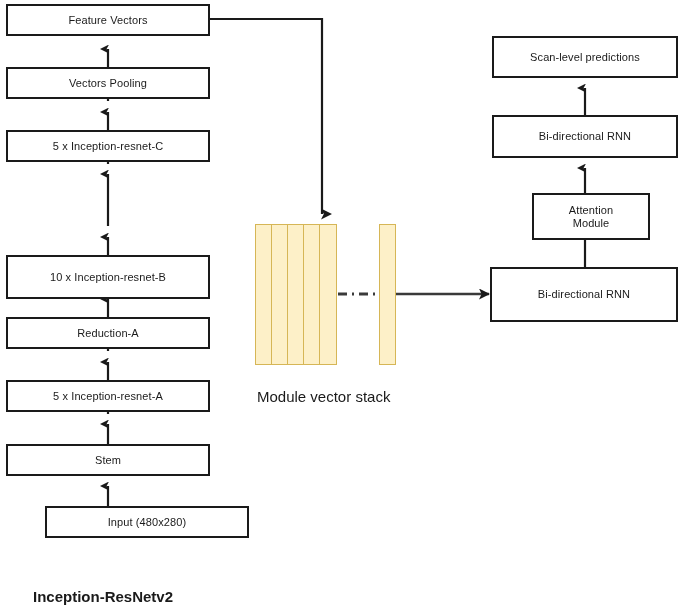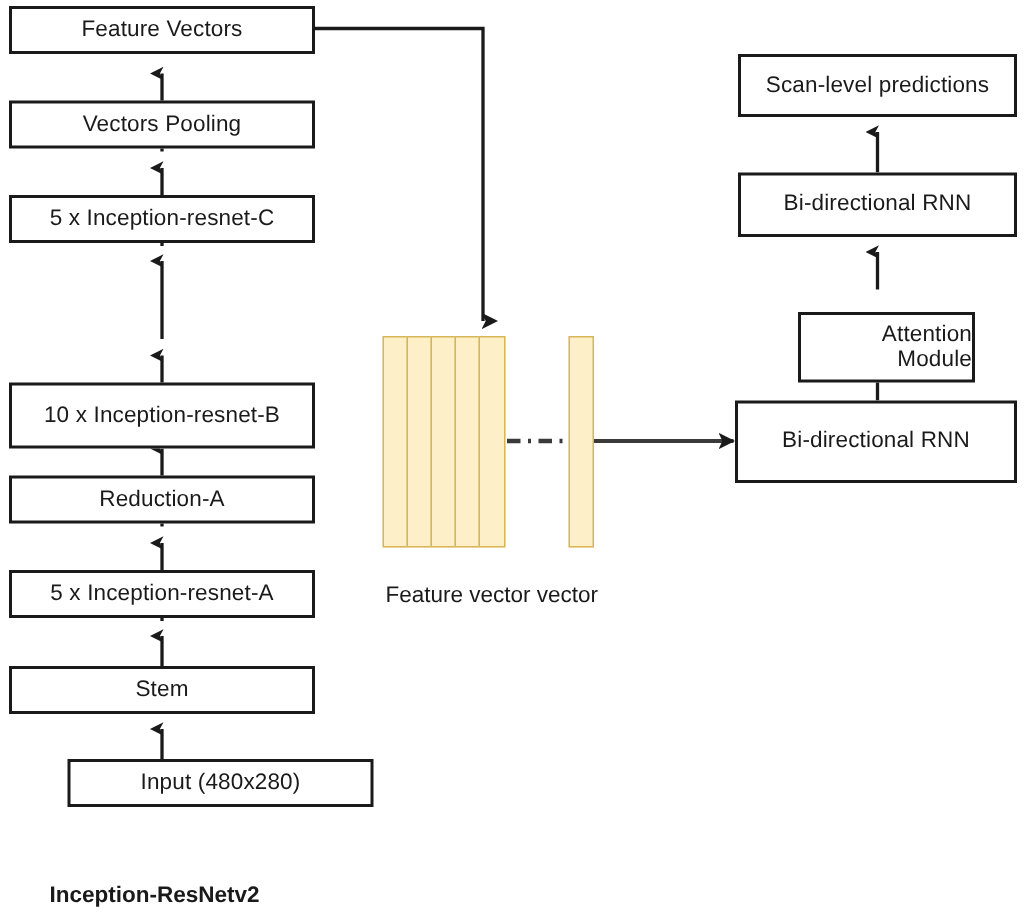--- a/index.html
+++ b/index.html
@@ -18,21 +18,21 @@
   .node {
     position: absolute;
     box-sizing: border-box;
     background: #ffffff;
     border: 2px solid #1a1a1a;
     display: flex;
     align-items: center;
     justify-content: center;
     text-align: center;
     color: #1a1a1a;
-    font-size: 15px;
+    font-size: 11px;
     line-height: 1.12;
     letter-spacing: 0.1px;
   }
   .caption {
     position: absolute;
     color: #1a1a1a;
     font-size: 15px;
     white-space: nowrap;
   }
   svg.wires {
@@ -113,27 +113,27 @@
   <div class="caption" style="left:33px; top:588px;font-weight:bold;">Inception-ResNetv2</div>
 
   <div class="bar" style="left:255px; top:224px; width:17px; height:141px;"></div>
   <div class="bar" style="left:271px; top:224px; width:17px; height:141px;"></div>
   <div class="bar" style="left:287px; top:224px; width:17px; height:141px;"></div>
   <div class="bar" style="left:303px; top:224px; width:17px; height:141px;"></div>
   <div class="bar" style="left:319px; top:224px; width:18px; height:141px;"></div>
 
   <div class="bar" style="left:379px; top:224px; width:17px; height:141px;"></div>
 
-  <div class="caption" style="left:257px; top:388px;">Feature vector vector</div>
+  <div class="caption" style="left:257px; top:388px;">Module vector stack</div>
 
   <div class="node" style="left:492px; top:36px;  width:186px; height:42px;">Scan-level predictions</div>
 
   <div class="node" style="left:492px; top:115px; width:186px; height:43px;">Bi-directional RNN</div>
 
-  <div class="node" style="left:532px; top:208px; width:118px; height:47px;
-              flex-direction:column;align-items:flex-end;">
+  <div class="node" style="left:532px; top:193px; width:118px; height:47px;
+              flex-direction:column;">
     <span>Attention</span>
     <span>Module</span>
   </div>
 
   <div class="node" style="left:490px; top:267px; width:188px; height:55px;">Bi-directional RNN</div>
 
 </div>
 
 </body></html>

